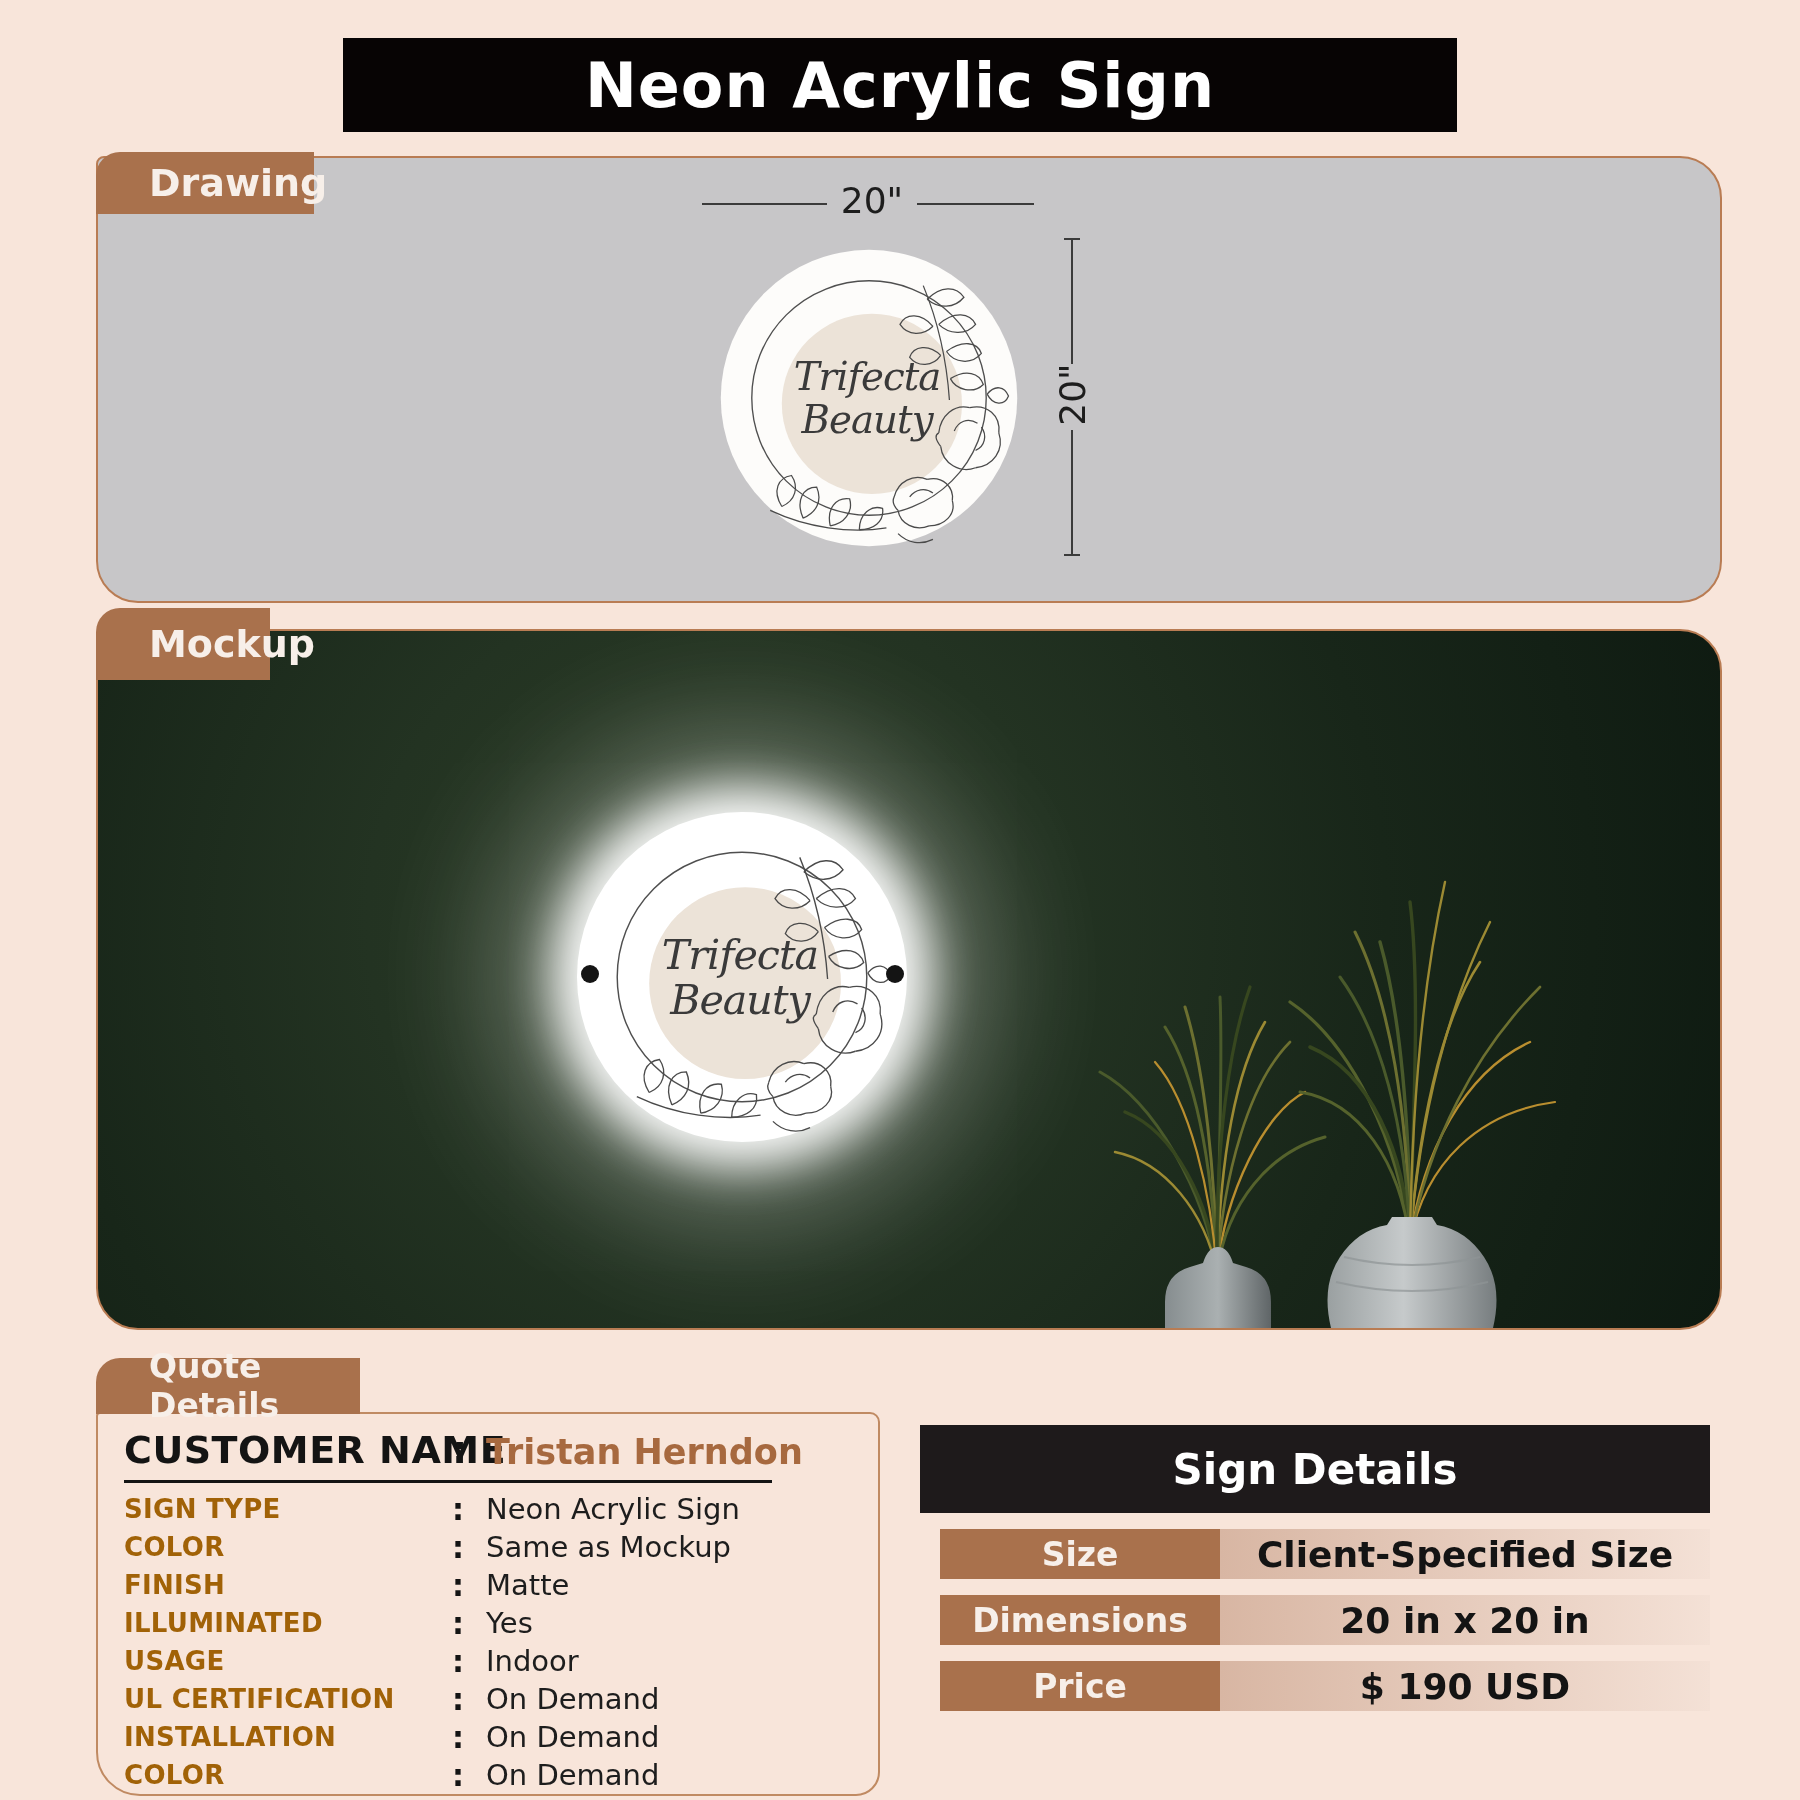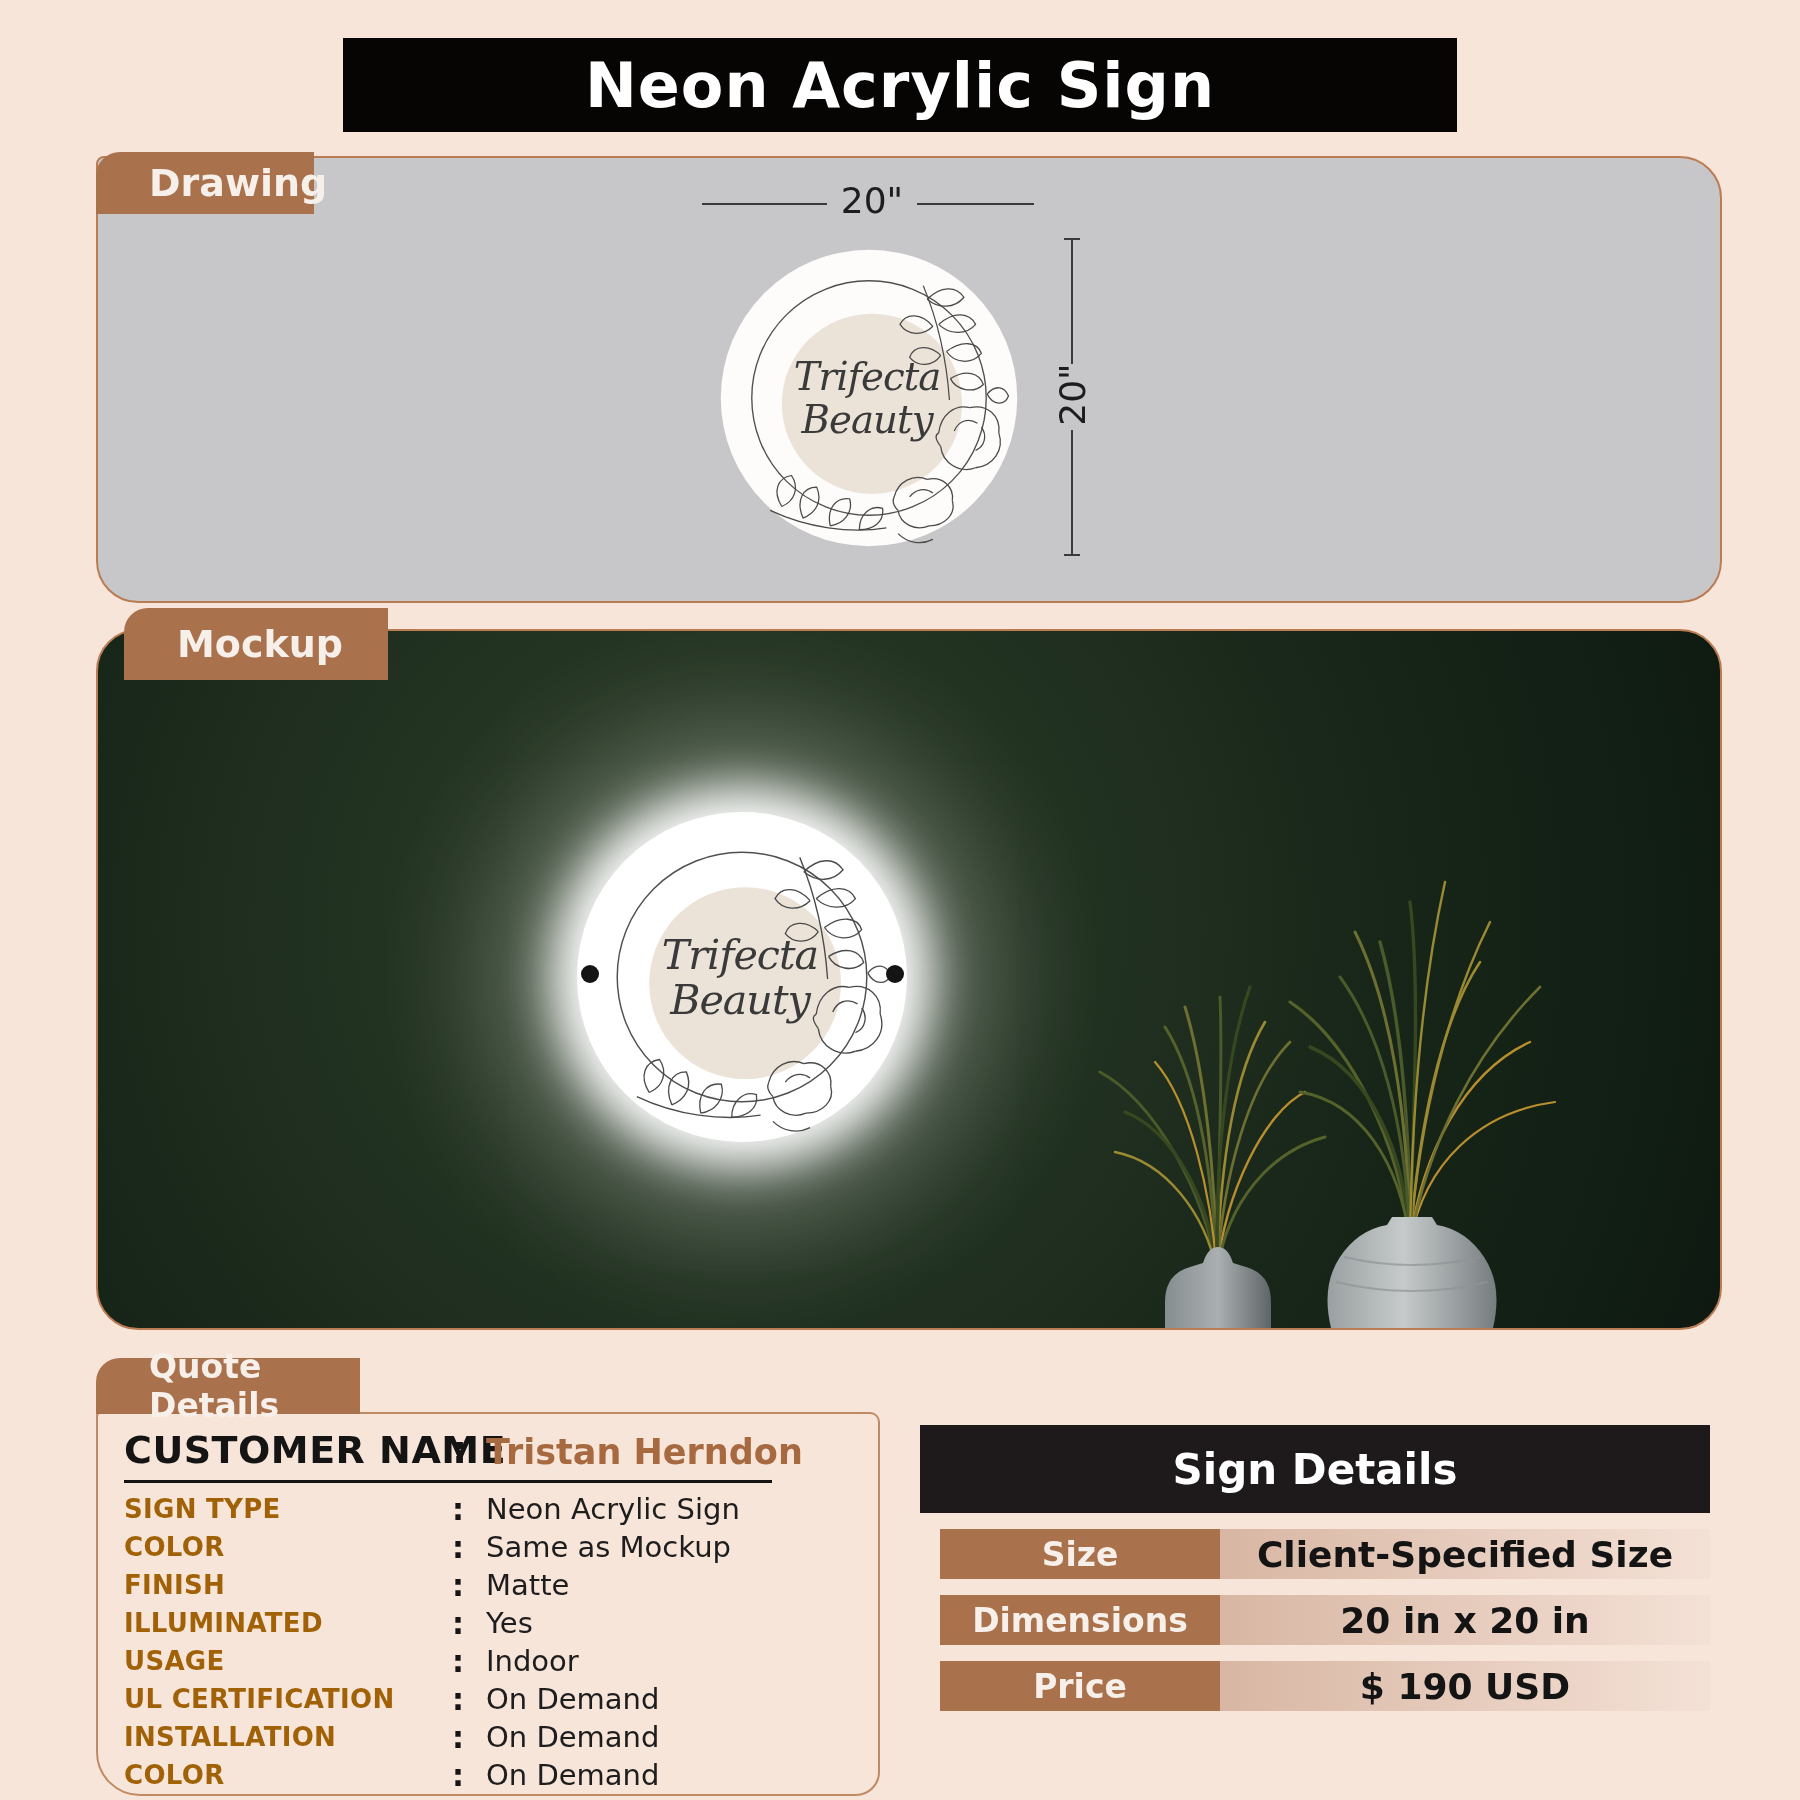--- a/index.html
+++ b/index.html
@@ -16,21 +16,21 @@
     font-size:62px;font-weight:800;letter-spacing:1px;
   }
   
   .tab{
     position:absolute;background:#a9714c;color:#f7efe9;
     font-weight:800;display:flex;align-items:center;
     border-radius:24px 0 0 0;padding-left:53px;box-sizing:border-box;
     z-index:5;
   }
   .tab.drawing{left:96px;top:152px;width:218px;height:62px;font-size:38px;}
-  .tab.mockup{left:96px;top:608px;width:264px;height:72px;font-size:38px;margin-left:28px;}
+  .tab.mockup{left:96px;top:608px;width:174px;height:72px;font-size:38px;}
   .tab.quote{left:96px;top:1358px;width:264px;height:56px;font-size:33px;}
   
   .drawing-panel{
     position:absolute;left:96px;top:156px;width:1626px;height:447px;
     background:#c7c6c8;border:2px solid #b97c53;box-sizing:border-box;
     border-radius:8px 42px 42px 42px;z-index:1;
   }
   .dim-seg{position:absolute;background:#3b3b3b;}
   .dim-label{
     position:absolute;color:#1d1d1d;font-size:36px;font-weight:500;

